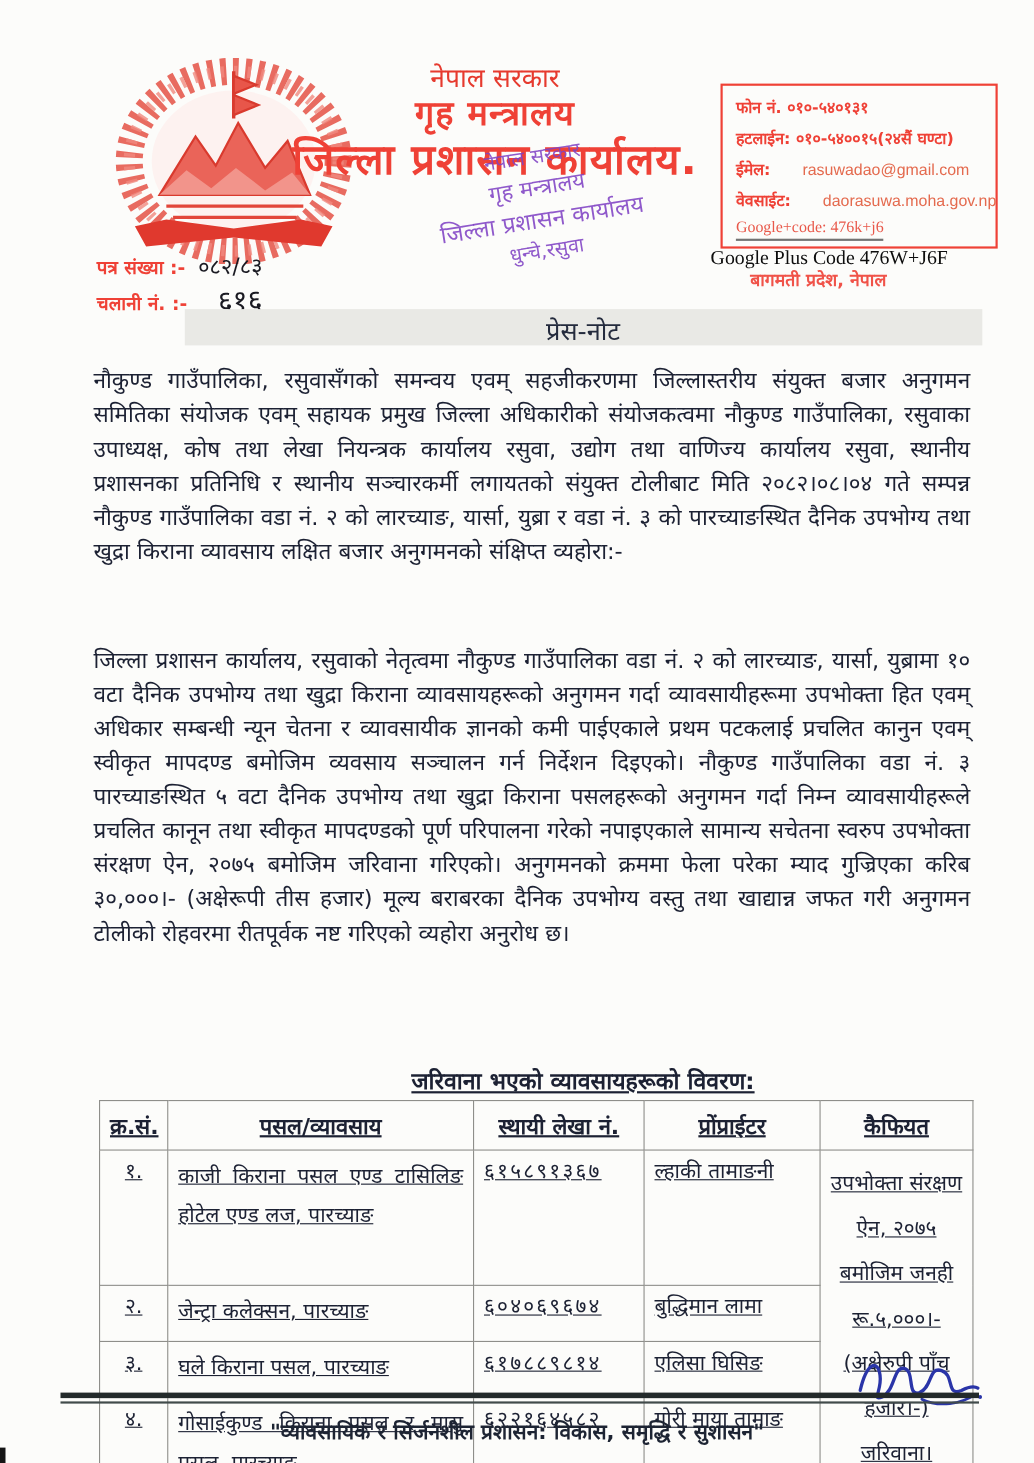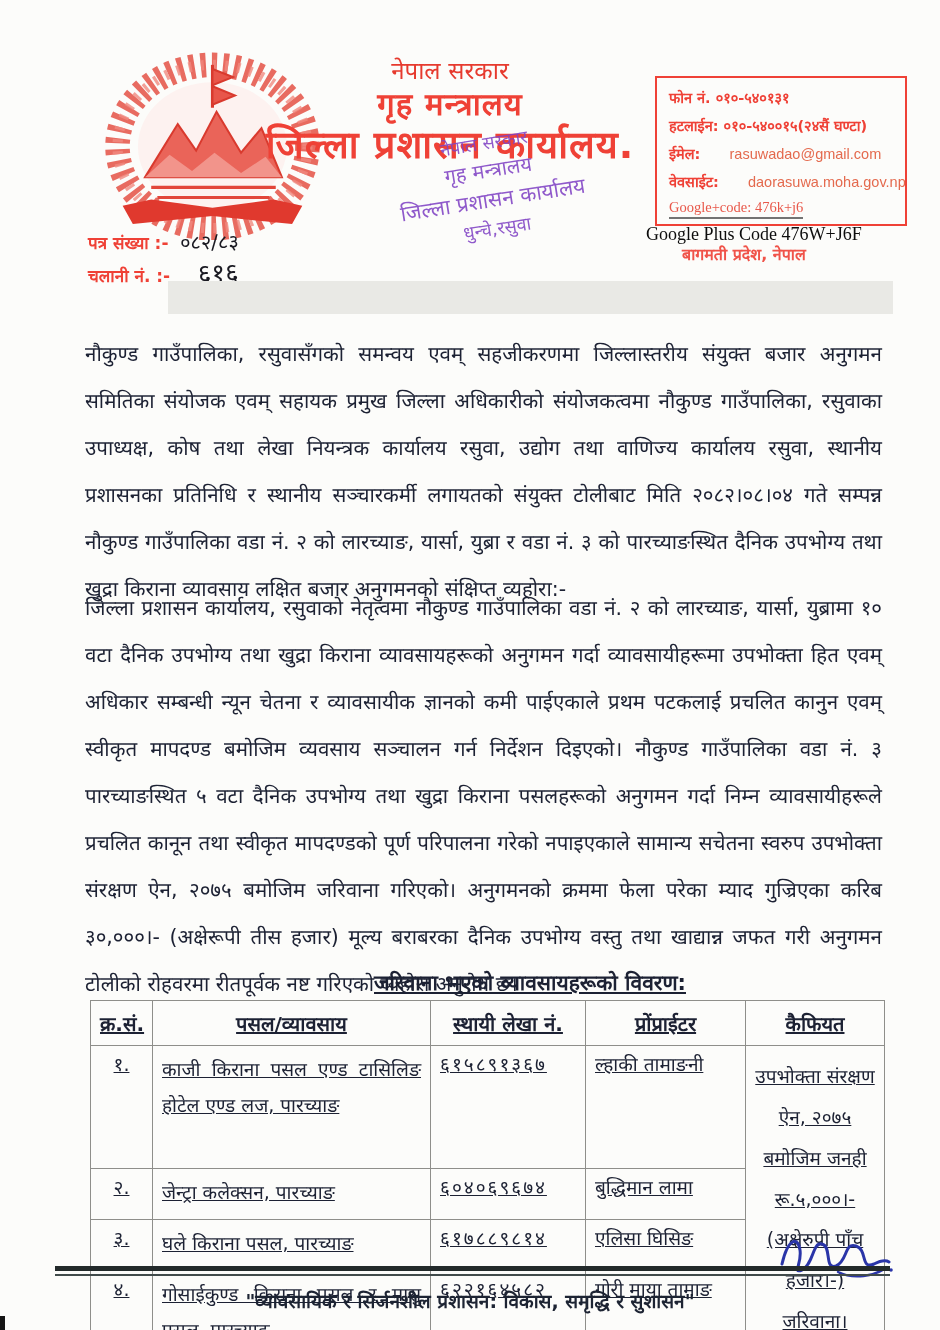--- a/index.html
+++ b/index.html
@@ -37,21 +37,21 @@
   #letterno .hand{font-size:20px;transform:rotate(-1deg);margin-left:6px;}
   #chalani{top:254px;}
   #chalani .hand{font-size:26px;transform:rotate(-2deg);margin-left:22px;}
 
   
   .titleband{position:absolute;left:168px;top:281px;width:725px;height:33px;background:#e9e9e5;}
   .title{position:absolute;left:120px;top:284px;width:820px;text-align:center;
          font-size:23px;color:#242b3d;}
 
   
-  .para{position:absolute;left:85px;width:797px;font-size:20.5px;line-height:47px;
+  .para{position:absolute;left:85px;width:797px;font-size:20.5px;line-height:31px;
         text-align:justify;color:#1c2133;}
   #para1{top:331px;}
   #para2{top:585px;}
 
   
   .table-title{position:absolute;left:120px;top:968px;width:820px;text-align:center;
                font-size:21px;font-weight:bold;text-decoration:underline;color:#1c2133;}
   table.dtable{position:absolute;left:90px;top:1000px;width:794px;border-collapse:collapse;
                table-layout:fixed;font-size:19px;background:#fcfcfa;color:#1c2133;}
   .dtable th,.dtable td{border:1px solid #8e8e8a;padding:5px 9px;vertical-align:top;overflow:hidden;text-decoration:underline;}
@@ -126,20 +126,21 @@
   <div class="meta" id="letterno">
     <span>पत्र संख्या :-</span>
     <span class="hand">०८२/८३</span>
   </div>
   <div class="meta" id="chalani">
     <span>चलानी नं. :-</span>
     <span class="hand">६१६</span>
   </div>
 
   <div class="titleband"></div>
+  <div class="title">प्रेस-नोट</div>
 
   <div class="para" id="para1">नौकुण्ड गाउँपालिका, रसुवासँगको समन्वय एवम् सहजीकरणमा जिल्लास्तरीय संयुक्त बजार अनुगमन समितिका संयोजक एवम् सहायक प्रमुख जिल्ला अधिकारीको संयोजकत्वमा नौकुण्ड गाउँपालिका, रसुवाका उपाध्यक्ष, कोष तथा लेखा नियन्त्रक कार्यालय रसुवा, उद्योग तथा वाणिज्य कार्यालय रसुवा, स्थानीय प्रशासनका प्रतिनिधि र स्थानीय सञ्चारकर्मी लगायतको संयुक्त टोलीबाट मिति २०८२।०८।०४ गते सम्पन्न नौकुण्ड गाउँपालिका वडा नं. २ को लारच्याङ, यार्सा, युब्रा र वडा नं. ३ को पारच्याङस्थित दैनिक उपभोग्य तथा खुद्रा किराना व्यावसाय लक्षित बजार अनुगमनको संक्षिप्त व्यहोरा:-</div>
   <div class="para" id="para2">जिल्ला प्रशासन कार्यालय, रसुवाको नेतृत्वमा नौकुण्ड गाउँपालिका वडा नं. २ को लारच्याङ, यार्सा, युब्रामा १० वटा दैनिक उपभोग्य तथा खुद्रा किराना व्यावसायहरूको अनुगमन गर्दा व्यावसायीहरूमा उपभोक्ता हित एवम् अधिकार सम्बन्धी न्यून चेतना र व्यावसायीक ज्ञानको कमी पाईएकाले प्रथम पटकलाई प्रचलित कानुन एवम् स्वीकृत मापदण्ड बमोजिम व्यवसाय सञ्चालन गर्न निर्देशन दिइएको। नौकुण्ड गाउँपालिका वडा नं. ३ पारच्याङस्थित ५ वटा दैनिक उपभोग्य तथा खुद्रा किराना पसलहरूको अनुगमन गर्दा निम्न व्यावसायीहरूले प्रचलित कानून तथा स्वीकृत मापदण्डको पूर्ण परिपालना गरेको नपाइएकाले सामान्य सचेतना स्वरुप उपभोक्ता संरक्षण ऐन, २०७५ बमोजिम जरिवाना गरिएको।  अनुगमनको क्रममा फेला परेका म्याद गुज्रिएका करिब ३०,०००।- (अक्षेरूपी तीस हजार) मूल्य बराबरका दैनिक उपभोग्य वस्तु तथा खाद्यान्न जफत गरी अनुगमन टोलीको रोहवरमा रीतपूर्वक नष्ट गरिएको व्यहोरा अनुरोध छ।</div>
 
   <div class="table-title">जरिवाना भएको व्यावसायहरूको विवरण:</div>
   <table class="dtable">
     <colgroup>
         <col style="width:62px">
         <col style="width:278px">
         <col style="width:155px">

